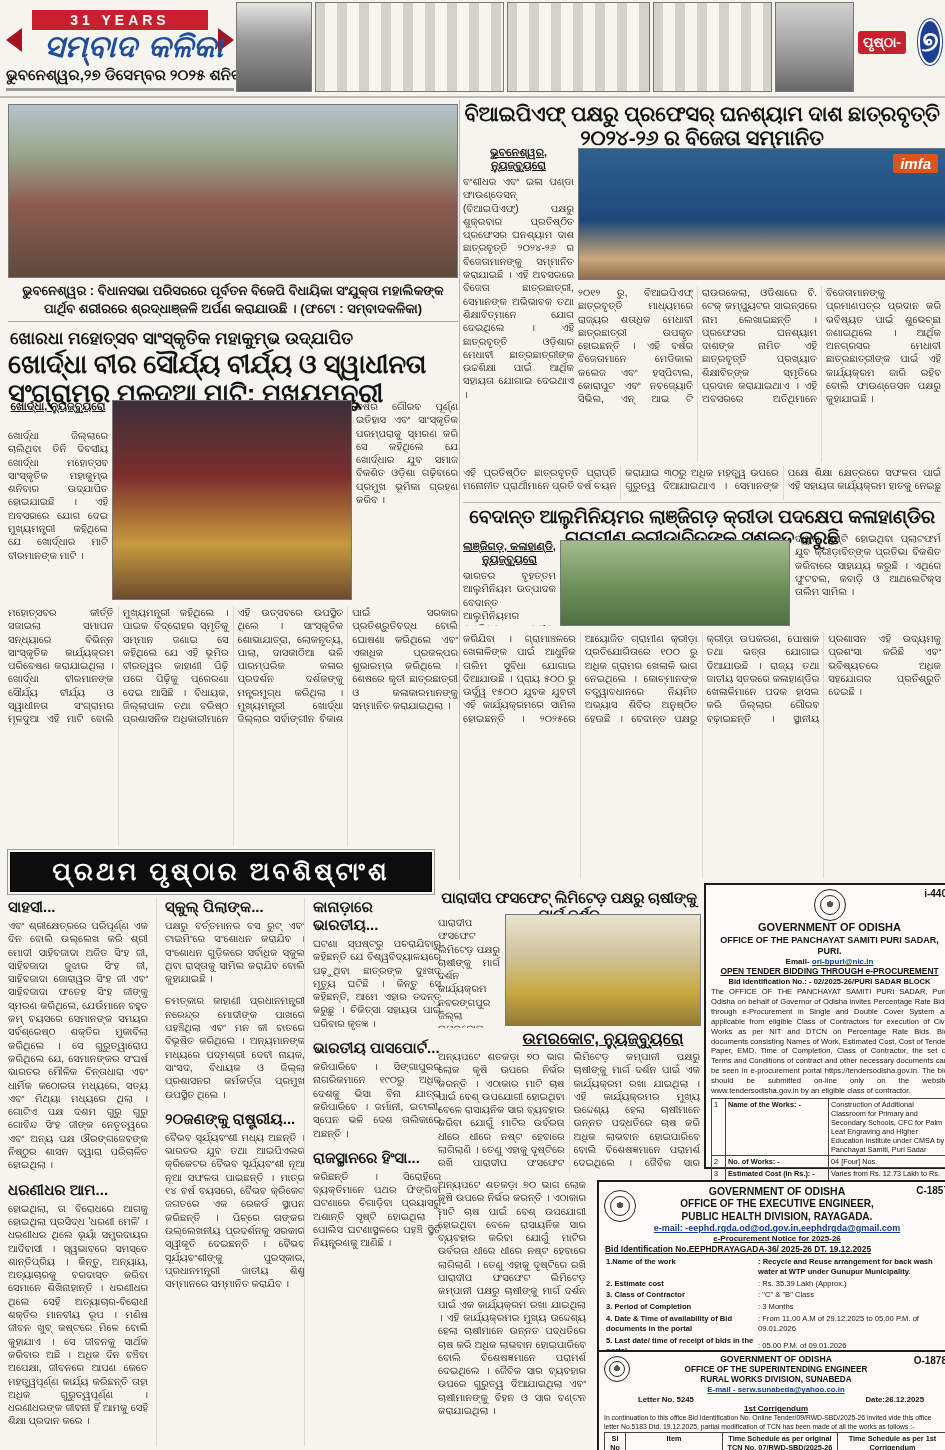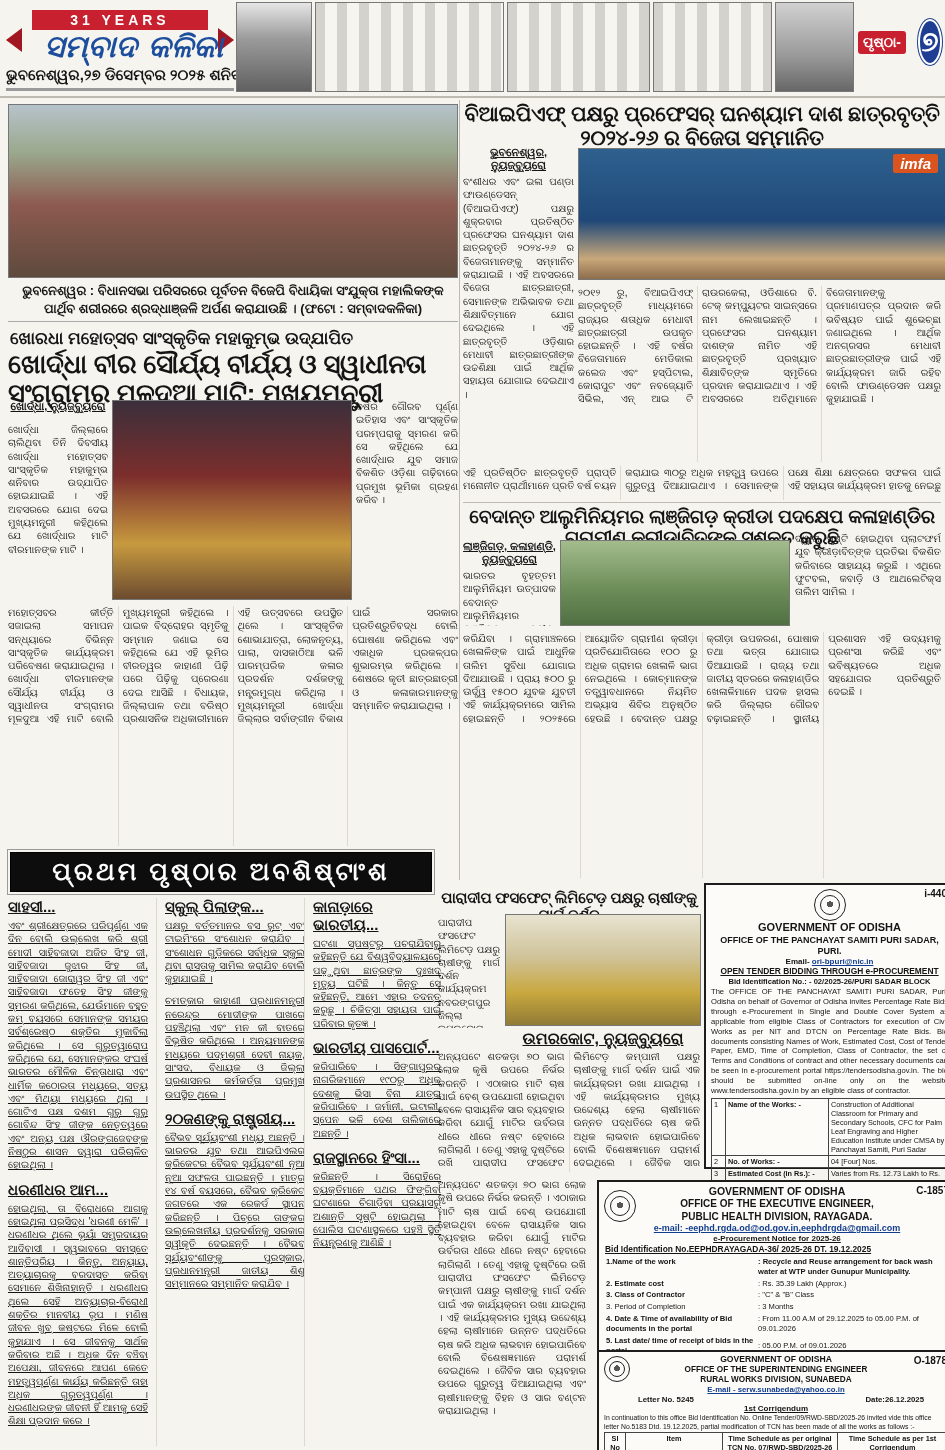--- a/index.html
+++ b/index.html
@@ -41,21 +41,21 @@
   .body-txt{font-size:10px;line-height:1.33;text-align:justify;}
   .cols-2{column-count:2;column-gap:9px;column-rule:1px solid #ddd9cf;}
   .cols-3{column-count:3;column-gap:9px;column-rule:1px solid #ddd9cf;}
   .cols-4{column-count:4;column-gap:9px;column-rule:1px solid #ddd9cf;}
   .vrule{background:#bdbab2;width:1px;}
   .hrule{background:#bdbab2;height:1px;}
   .banner{background:#0d0d0d;color:#fff;font-weight:bold;font-size:25px;letter-spacing:3px;
           text-align:center;display:flex;align-items:center;justify-content:center;border:1px solid #000;
           box-shadow:0 0 0 2px #f6f4ee,0 0 0 3px #9a9a9a;}
   .subhead{font-weight:bold;font-size:15px;margin:0 0 3px 0;}
-  .cont-item{margin-bottom:9px;text-decoration:underline;}
+  .cont-item{margin-bottom:9px;}
   
   .ad{background:#fcfbf7;border:2px solid #1c1c1c;}
   .ad .code{position:absolute;top:3px;right:6px;font-weight:bold;font-size:10px;}
   .ad-title{font-weight:bold;text-align:center;line-height:1.25;}
   .tiny{font-size:7.6px;line-height:1.3;}
   .ad-table{border-collapse:collapse;width:100%;}
   .ad-table td,.ad-table th{border:1px solid #444;font-size:7.3px;line-height:1.25;padding:1px 2px;vertical-align:top;text-align:left;}
   .emblem{width:30px;height:30px;border-radius:50%;border:1.6px solid #222;display:flex;align-items:center;justify-content:center;}
   .emblem .inner{width:18px;height:18px;border-radius:50%;border:1.2px solid #222;
                  background:radial-gradient(circle at 50% 45%,#555 0 3px,transparent 3px);}
@@ -95,21 +95,21 @@
   <div class="abs vrule" style="left:459px;top:100px;width:1px;height:780px;"></div>
 
   <div class="abs photo ph-ceremony crowdtex" style="left:8px;top:104px;width:450px;height:174px;"></div>
   <div class="abs caption" style="left:8px;top:282px;width:450px;border-bottom:1px solid #aaa;padding-bottom:3px;">ଭୁବନେଶ୍ୱର : ବିଧାନସଭା ପରିସରରେ ପୂର୍ବତନ ବିଜେପି ବିଧାୟିକା ସଂଯୁକ୍ତା ମହାଲିକଙ୍କ ପାର୍ଥିବ ଶରୀରରେ ଶ୍ରଦ୍ଧାଞ୍ଜଳି ଅର୍ପଣ କରାଯାଉଛି । (ଫଟୋ : ସମ୍ବାଦକଳିକା)</div>
 
   <div class="abs kicker" style="left:10px;top:329px;width:448px;">ଖୋରଧା ମହୋତ୍ସବ ସାଂସ୍କୃତିକ ମହାକୁମ୍ଭ ଉଦ୍‌ଯାପିତ</div>
   <div class="abs headline" style="left:8px;top:350px;width:452px;font-size:26px;">ଖୋର୍ଦ୍ଧା ବୀର ସୌର୍ଯ୍ୟ ବୀର୍ଯ୍ୟ ଓ ସ୍ୱାଧୀନତା ସଂଗ୍ରାମର ମୂଳଦୁଆ ମାଟି: ମୁଖ୍ୟମନ୍ତ୍ରୀ</div>
 
   <div class="abs" style="left:8px;top:400px;width:100px;height:200px;">
     <div class="dateline">ଖୋର୍ଦ୍ଧା, ନ୍ୟୁଜ୍‌ବ୍ୟୁରୋ</div>
-    <div class="body-txt" style="margin-top:10px;">ଖୋର୍ଦ୍ଧା ଜିଲ୍ଲାରେ ଚାଲିଥିବା ତିନି ଦିବସୀୟ ଖୋର୍ଦ୍ଧା ମହୋତ୍ସବ ସାଂସ୍କୃତିକ ମହାକୁମ୍ଭ ଶନିବାର ଉଦ୍‌ଯାପିତ ହୋଇଯାଇଛି । ଏହି ଅବସରରେ ଯୋଗ ଦେଇ ମୁଖ୍ୟମନ୍ତ୍ରୀ କହିଥିଲେ ଯେ ଖୋର୍ଦ୍ଧାର ମାଟି ବୀରମାନଙ୍କ ମାଟି ।</div>
+    <div class="body-txt" style="margin-top:16px;">ଖୋର୍ଦ୍ଧା ଜିଲ୍ଲାରେ ଚାଲିଥିବା ତିନି ଦିବସୀୟ ଖୋର୍ଦ୍ଧା ମହୋତ୍ସବ ସାଂସ୍କୃତିକ ମହାକୁମ୍ଭ ଶନିବାର ଉଦ୍‌ଯାପିତ ହୋଇଯାଇଛି । ଏହି ଅବସରରେ ଯୋଗ ଦେଇ ମୁଖ୍ୟମନ୍ତ୍ରୀ କହିଥିଲେ ଯେ ଖୋର୍ଦ୍ଧାର ମାଟି ବୀରମାନଙ୍କ ମାଟି ।</div>
   </div>
   <div class="abs photo ph-inset crowdtex" style="left:112px;top:400px;width:240px;height:200px;"></div>
   <div class="abs body-txt" style="left:356px;top:400px;width:102px;height:200px;overflow:hidden;">ବର୍ଷର ଗୌରବ ପୂର୍ଣ୍ଣ ଇତିହାସ ଏବଂ ସାଂସ୍କୃତିକ ପରମ୍ପରାକୁ ସ୍ମରଣ କରି ସେ କହିଥିଲେ ଯେ ଖୋର୍ଦ୍ଧାର ଯୁବ ସମାଜ ବିକଶିତ ଓଡ଼ିଶା ଗଢ଼ିବାରେ ପ୍ରମୁଖ ଭୂମିକା ଗ୍ରହଣ କରିବ ।</div>
   <div class="abs body-txt cols-4" style="left:8px;top:606px;width:450px;height:240px;overflow:hidden;">ମହୋତ୍ସବର କୀର୍ତ୍ତି ସଜାଇଲା ସମାପନ ସନ୍ଧ୍ୟାରେ ବିଭିନ୍ନ ସାଂସ୍କୃତିକ କାର୍ଯ୍ୟକ୍ରମ ପରିବେଷଣ କରାଯାଇଥିଲା । ଖୋର୍ଦ୍ଧା ବୀରମାନଙ୍କ ସୌର୍ଯ୍ୟ ବୀର୍ଯ୍ୟ ଓ ସ୍ୱାଧୀନତା ସଂଗ୍ରାମର ମୂଳଦୁଆ ଏହି ମାଟି ବୋଲି ମୁଖ୍ୟମନ୍ତ୍ରୀ କହିଥିଲେ । ପାଇକ ବିଦ୍ରୋହର ସ୍ମୃତିକୁ ସମ୍ମାନ ଜଣାଇ ସେ କହିଥିଲେ ଯେ ଏହି ଭୂମିର ବୀରତ୍ୱର କାହାଣୀ ପିଢ଼ି ପରେ ପିଢ଼ିକୁ ପ୍ରେରଣା ଦେଇ ଆସିଛି । ବିଧାୟକ, ଜିଲ୍ଲାପାଳ ତଥା ବରିଷ୍ଠ ପ୍ରଶାସନିକ ଅଧିକାରୀମାନେ ଏହି ଉତ୍ସବରେ ଉପସ୍ଥିତ ଥିଲେ । ସାଂସ୍କୃତିକ ଶୋଭାଯାତ୍ରା, ଲୋକନୃତ୍ୟ, ପାଲା, ଦାସକାଠିଆ ଭଳି ପାରମ୍ପରିକ କଳାର ପ୍ରଦର୍ଶନ ଦର୍ଶକଙ୍କୁ ମନ୍ତ୍ରମୁଗ୍ଧ କରିଥିଲା । ମୁଖ୍ୟମନ୍ତ୍ରୀ ଖୋର୍ଦ୍ଧା ଜିଲ୍ଲାର ସର୍ବାଙ୍ଗୀନ ବିକାଶ ପାଇଁ ସରକାର ପ୍ରତିଶ୍ରୁତିବଦ୍ଧ ବୋଲି ଘୋଷଣା କରିଥିଲେ ଏବଂ ଏକାଧିକ ପ୍ରକଳ୍ପର ଶୁଭାରମ୍ଭ କରିଥିଲେ । ଶେଷରେ କୃତୀ ଛାତ୍ରଛାତ୍ରୀ ଓ କଳାକାରମାନଙ୍କୁ ସମ୍ମାନିତ କରାଯାଇଥିଲା ।</div>
 
   <div class="abs headline" style="left:463px;top:102px;width:478px;font-size:21px;text-align:center;">ବିଆଇପିଏଫ୍ ପକ୍ଷରୁ ପ୍ରଫେସର୍ ଘନଶ୍ୟାମ ଦାଶ ଛାତ୍ରବୃତ୍ତି ୨୦୨୪-୨୬ ର ବିଜେତା ସମ୍ମାନିତ</div>
 
   <div class="abs" style="left:463px;top:146px;width:111px;height:316px;">
     <div class="dateline">ଭୁବନେଶ୍ୱର, ନ୍ୟୁଜ୍‌ବ୍ୟୁରୋ</div>
     <div class="body-txt" style="margin-top:3px;">ବଂଶୀଧର ଏବଂ ଇଳା ପଣ୍ଡା ଫାଉଣ୍ଡେସନ୍ (ବିଆଇପିଏଫ୍) ପକ୍ଷରୁ ଶୁକ୍ରବାର ପ୍ରତିଷ୍ଠିତ ପ୍ରଫେସର ଘନଶ୍ୟାମ ଦାଶ ଛାତ୍ରବୃତ୍ତି ୨୦୨୪-୨୬ ର ବିଜେତାମାନଙ୍କୁ ସମ୍ମାନିତ କରାଯାଇଛି । ଏହି ଅବସରରେ ବିଜେତା ଛାତ୍ରଛାତ୍ରୀ, ସେମାନଙ୍କ ଅଭିଭାବକ ତଥା ଶିକ୍ଷାବିତ୍‌ମାନେ ଯୋଗ ଦେଇଥିଲେ । ଏହି ଛାତ୍ରବୃତ୍ତି ଓଡ଼ିଶାର ମେଧାବୀ ଛାତ୍ରଛାତ୍ରୀଙ୍କ ଉଚ୍ଚଶିକ୍ଷା ପାଇଁ ଆର୍ଥିକ ସହାୟତା ଯୋଗାଇ ଦେଇଥାଏ ।</div>
@@ -267,21 +267,21 @@
           </tr>
       <tr>
             <td class="tiny" style="font-weight:bold;">2. Estimate cost</td>
             <td class="tiny">: Rs. 35.39 Lakh (Approx.)</td>
           </tr>
       <tr>
             <td class="tiny" style="font-weight:bold;">3. Class of Contractor</td>
             <td class="tiny">: "C" &amp; "B" Class</td>
           </tr>
       <tr>
-            <td class="tiny" style="font-weight:normal;">3. Period of Completion</td>
+            <td class="tiny" style="font-weight:bold;">3. Period of Completion</td>
             <td class="tiny">: 3 Months</td>
           </tr>
       <tr>
             <td class="tiny" style="font-weight:bold;">4. Date &amp; Time of availability of Bid documents in the portal</td>
             <td class="tiny">: From 11.00 A.M of 29.12.2025 to 05.00 P.M. of 09.01.2026</td>
           </tr>
       <tr>
             <td class="tiny" style="font-weight:bold;">5. Last date/ time of receipt of bids in the portal</td>
             <td class="tiny">: 05.00 P.M. of 09.01.2026</td>
           </tr>

